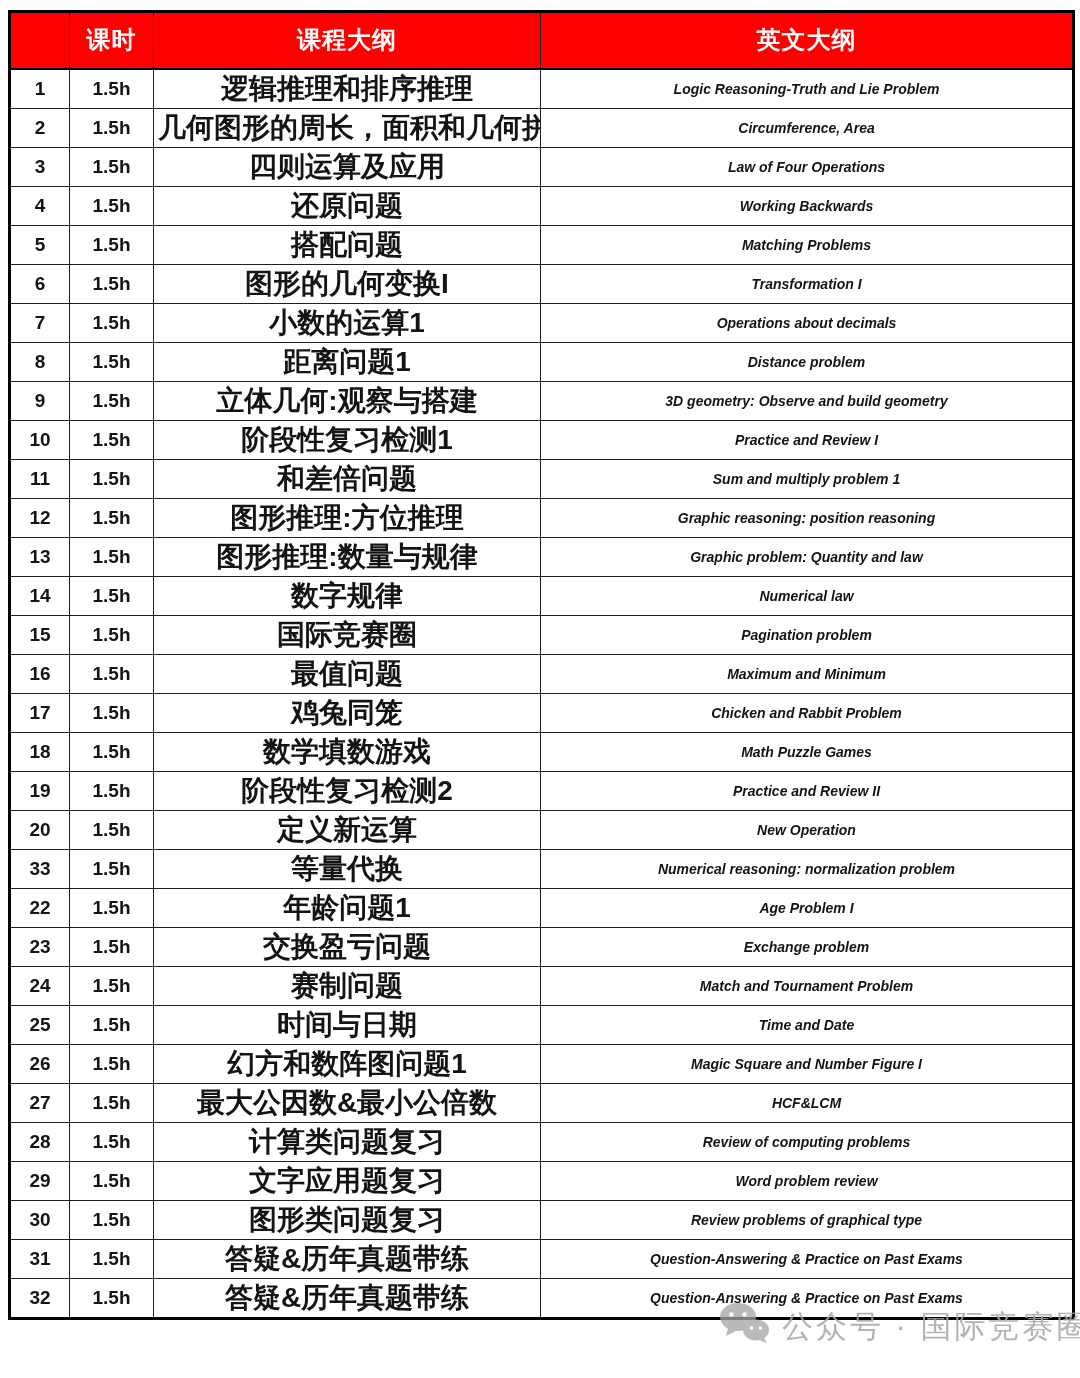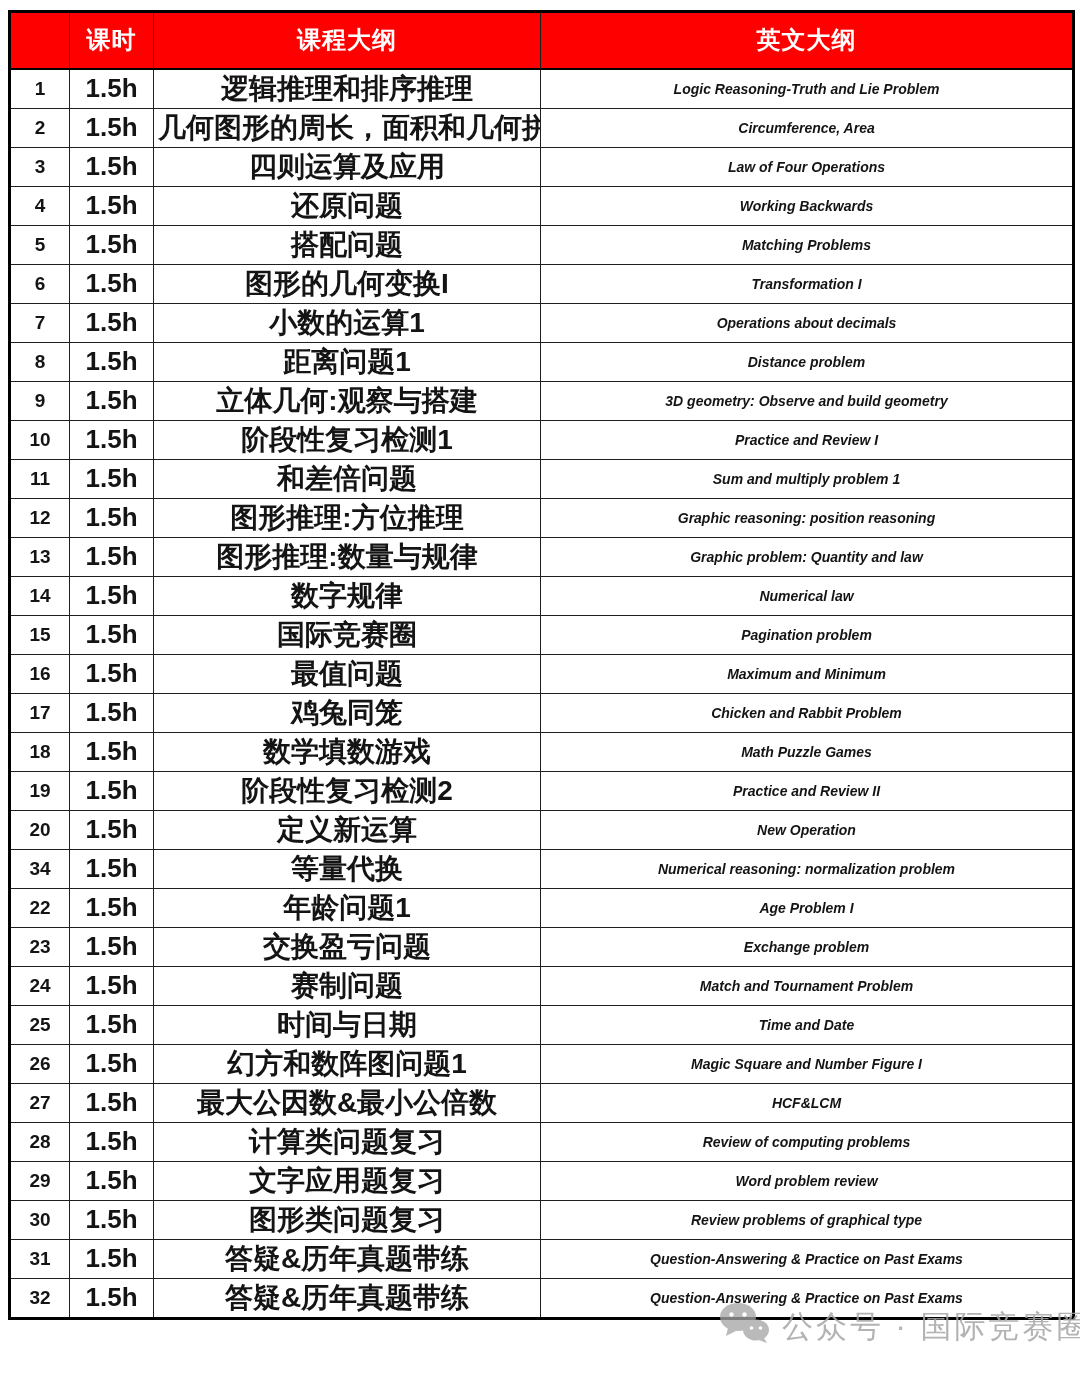--- a/index.html
+++ b/index.html
@@ -46,21 +46,21 @@
     height: 57px;
     font-size: 24px;
     letter-spacing: 1px;
     border-bottom: 2.5px solid var(--outer-border);
   }
   .course-table tbody td {
     height: 38px;
     color: var(--body-text);
   }
   td.num   { font-size: 19px; }
-  td.hours { font-size: 26px; }
+  td.hours { font-size: 19px; }
   td.cn    { font-size: 28px; }
   td.en    { font-size: 14px; font-style: italic; }
   .watermark {
     position: absolute;
     left: 718px;
     top: 1302px;
     display: flex;
     align-items: center;
     gap: 12px;
     color: var(--wm);
@@ -207,21 +207,21 @@
           <td class="cn">阶段性复习检测2</td>
           <td class="en">Practice and Review II</td>
         </tr>
         <tr>
           <td class="num">20</td>
           <td class="hours">1.5h</td>
           <td class="cn">定义新运算</td>
           <td class="en">New Operation</td>
         </tr>
         <tr>
-          <td class="num">34</td>
+          <td class="num">33</td>
           <td class="hours">1.5h</td>
           <td class="cn">等量代换</td>
           <td class="en">Numerical reasoning: normalization problem</td>
         </tr>
         <tr>
           <td class="num">22</td>
           <td class="hours">1.5h</td>
           <td class="cn">年龄问题1</td>
           <td class="en">Age Problem I</td>
         </tr>

